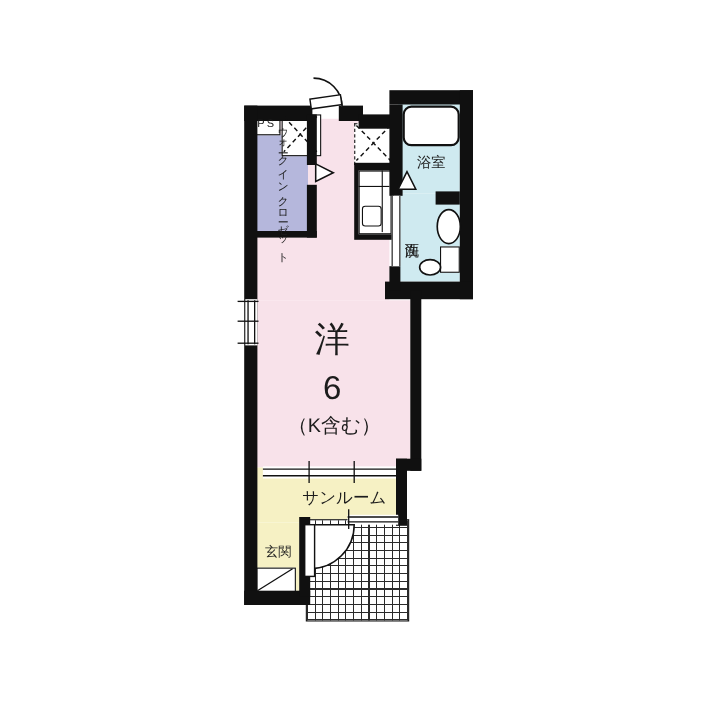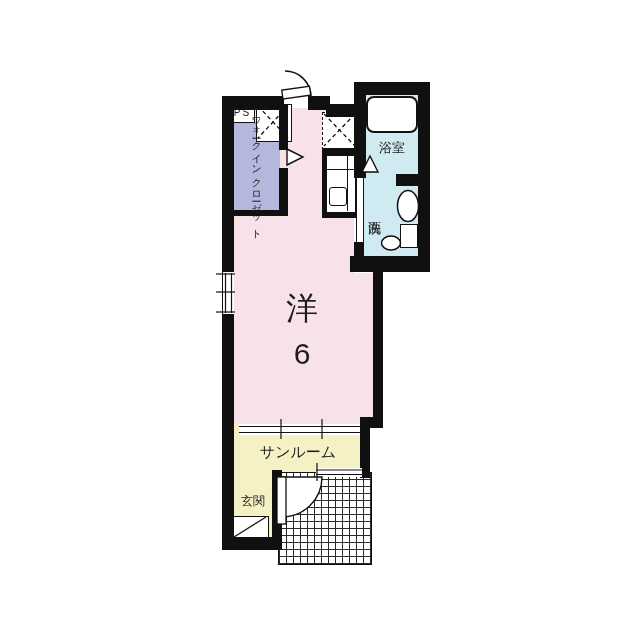--- a/index.html
+++ b/index.html
@@ -141,18 +141,19 @@
   </div>
 
   <div class="label" style="left:372px;top:139px;width:40px;height:17px;font-size:13px;">浴室</div>
 
   <div class="label vtext" style="left:366px;top:188px;width:16px;height:46px;font-size:13px;">洗面</div>
 
   <div class="label" style="left:283px;top:290px;width:38px;height:38px;font-size:32px;">洋</div>
 
   <div class="label" style="left:281px;top:336px;width:42px;height:36px;font-size:30px;">6</div>
 
+  <div class="label" style="left:260px;top:374px;width:88px;height:26px;font-size:18px;">（K含む）</div>
 
-  <div class="label" style="left:246px;top:442px;width:104px;height:20px;font-size:15px;">サンルーム</div>
+  <div class="label" style="left:261px;top:442px;width:104px;height:20px;font-size:15px;">サンルーム</div>
 
   <div class="label" style="left:236px;top:492px;width:34px;height:18px;font-size:12px;">玄関</div>
 
 </div>
 
 </body></html>

